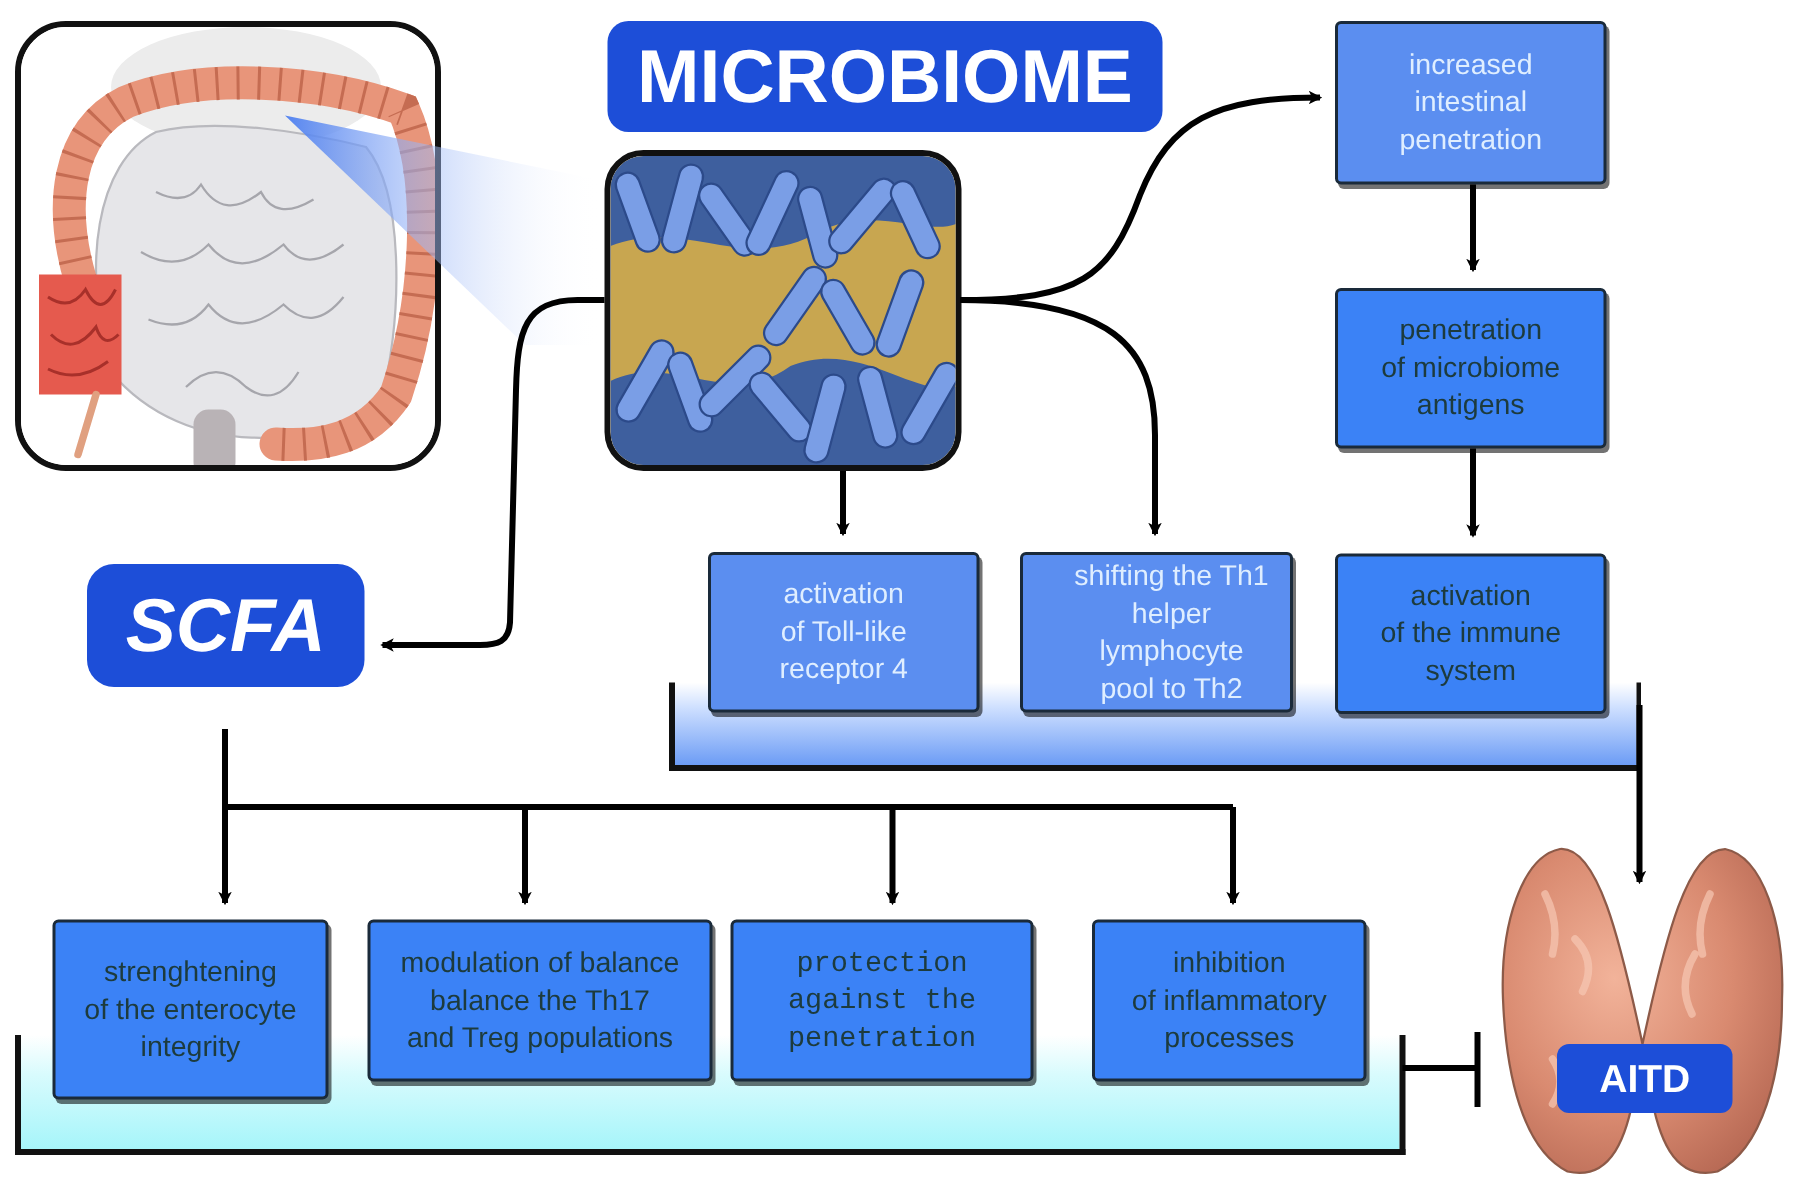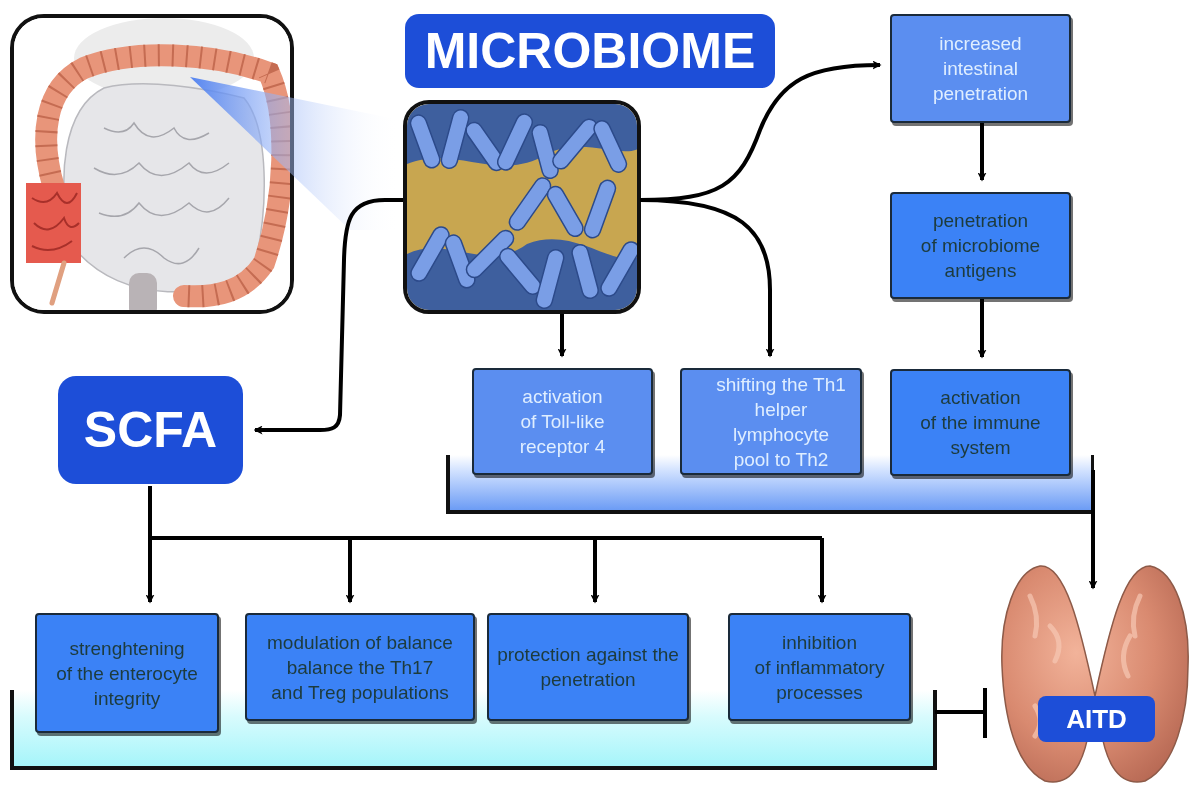--- a/index.html
+++ b/index.html
@@ -119,37 +119,37 @@
   </div>
 </div>
 <div class="box blue" style="left:680px; top:368px; width:182px; height:107px;padding-left:28px;">
   <div>
     <div>shifting the Th1</div>
     <div>helper lymphocyte</div>
     <div>pool to Th2</div>
   </div>
 </div>
 
-<div class="black-label" style="left:58px; top:376px; width:185px; height:108px; font-size:50px; border-radius:18px;">SCFA</div>
+<div class="black-label" style="left:58px; top:376px; width:185px; height:82px; font-size:50px; border-radius:18px;font-style:italic;">SCFA</div>
 
 <div class="box cyan" style="left:35px; top:613px; width:184px; height:120px;">
   <div>
     <div>strenghtening</div>
     <div>of the enterocyte</div>
     <div>integrity</div>
   </div>
 </div>
 <div class="box cyan" style="left:245px; top:613px; width:230px; height:108px;">
   <div>
     <div>modulation of balance</div>
     <div>balance the Th17</div>
     <div>and Treg populations</div>
   </div>
 </div>
-<div class="box cyan" style="left:487px; top:613px; width:202px; height:108px;">
+<div class="box cyan" style="left:487px; top:613px; width:202px; height:108px;font-family:Liberation Mono, monospace;">
   <div>
     <div>protection against the</div>
     <div>penetration</div>
   </div>
 </div>
 <div class="box cyan" style="left:728px; top:613px; width:183px; height:108px;">
   <div>
     <div>inhibition</div>
     <div>of inflammatory</div>
     <div>processes</div>

